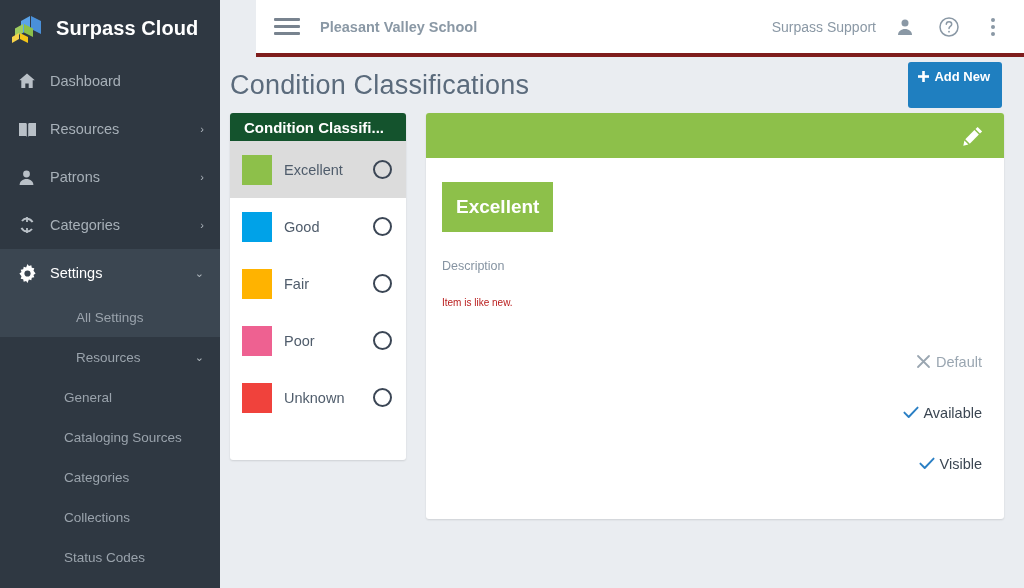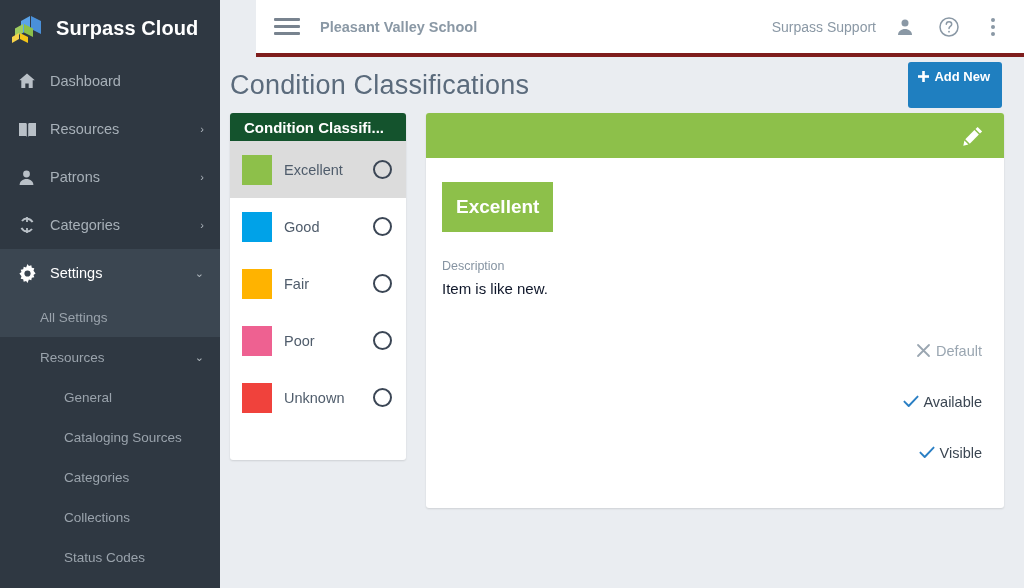--- a/index.html
+++ b/index.html
@@ -42,21 +42,21 @@
     width: 26px; flex: 0 0 26px;
     display: flex; align-items: center; justify-content: flex-start;
     color: #b9c0c7;
   }
   .nav-item .nav-label { flex: 1 1 auto; padding-left: 6px; white-space: nowrap; }
   .nav-item .nav-chev { flex: 0 0 auto; color: #aeb6bd; font-size: 11px; }
   .nav-item.active { background: #3b4651; color: #ffffff; }
   .nav-item.active .nav-ico { color: #ffffff; }
   .nav-sub {
     height: 40px; display: flex; align-items: center;
-    padding-left: 40px; padding-right: 16px;
+    padding-left: 76px; padding-right: 16px;
     color: #9aa3ac; font-size: 13.5px; cursor: pointer;
   }
   .nav-sub.level1 { background: #3b4651; }
   .nav-sub .sub-label { flex: 1 1 auto; }
   .nav-sub .sub-chev { color: #aeb6bd; font-size: 11px; }
   .nav-sub.deep { padding-left: 64px; }
 
   
   .main { flex: 1 1 auto; height: 588px; position: relative; background: #eaedf1; }
   .topbar {
@@ -147,22 +147,22 @@
     min-width: 108px; height: 50px;
     background: #8dc04a; color: #ffffff;
     font-size: 19px; font-weight: bold;
     padding: 0 14px;
   }
   .field-label {
     margin-top: 27px;
     color: #8694a2; font-size: 12.5px;
   }
   .field-value {
-    margin-top: 7px;
-    color: #0f172a; font-size: 15px;
+    margin-top: 24px;
+    color: #b91c1c; font-size: 10px;
   }
   .flag-list { margin-top: 28px; }
   .flag-row {
     display: flex; align-items: center; gap: 4px;
     height: 51px;
     justify-content: flex-end;
   }
   .flag-ico { width: 17px; height: 17px; flex: 0 0 17px; display: flex;
     align-items: center; justify-content: center; }
   .flag-label { font-size: 14.5px; }

